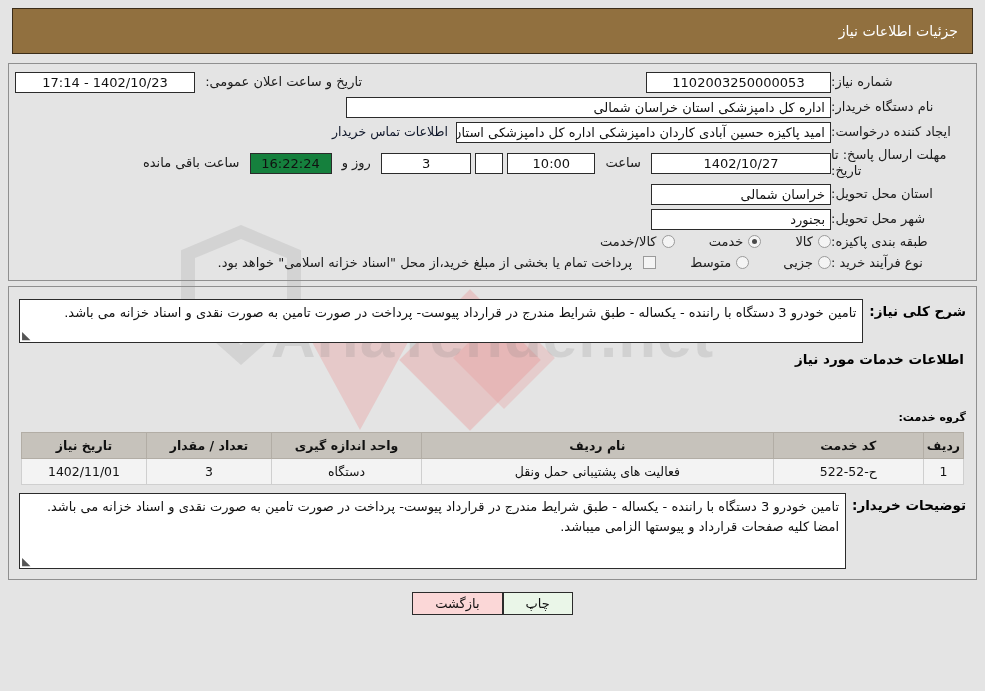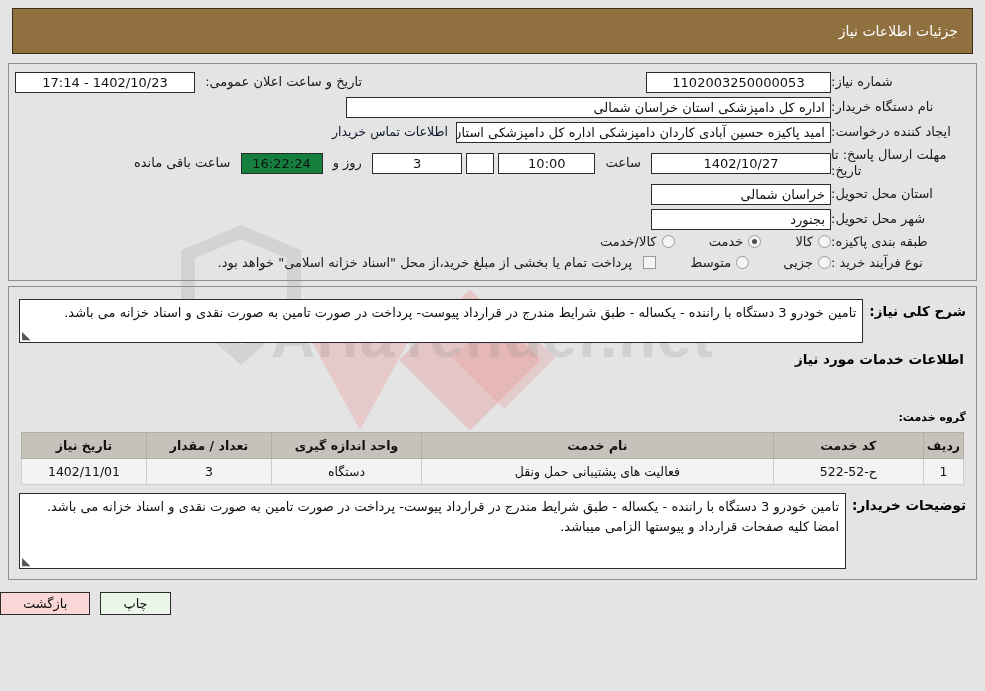--- a/index.html
+++ b/index.html
@@ -134,21 +134,21 @@
     white-space: nowrap;
     text-align: center;
   }
   .fld.yellow { background: #15803d; }
   .w-need { width: 185px; }
   .w-buyer { width: 485px; text-align: right; }
   .w-creator { width: 375px; text-align: right; }
   .w-deadline { width: 180px; }
   .w-province { width: 180px; text-align: right; }
   .w-city { width: 180px; text-align: right; }
-  .w-time { width: 97px; }
+  .w-time { width: 88px; }
   .w-days { width: 90px; }
   .w-hours { width: 82px; }
   .w-blank { width: 28px; }
   .small-lab { font-size: 13px; padding: 0 6px; }
   .link {
     color: #0f172a;
     font-size: 12.5px;
     text-decoration: none;
     padding-right: 4px;
     white-space: nowrap;
@@ -270,21 +270,21 @@
   }
   .col-radif { width: 34px; }
   .col-code { width: 150px; }
   .col-unit { width: 150px; }
   .col-qty  { width: 125px; }
   .col-date { width: 125px; }
 
   
   .btnbar {
     display: flex;
-    gap: 10px;
+    justify-content: center;
     padding: 12px 0 10px 0;
     direction: ltr;
   }
   .btn {
     border: 1px solid #2b2b2b;
     font-size: 13px;
     padding: 3px 22px;
     cursor: pointer;
     font-family: "DejaVu Sans", "Liberation Sans", sans-serif;
     color: #111;
@@ -420,21 +420,21 @@
     <div class="group-row">
       <span class="group-lab">گروه خدمت:</span>
     </div>
 
     <div class="tbl-wrap">
       <table class="data">
         <thead>
           <tr>
             <th class="col-radif">ردیف</th>
             <th class="col-code">کد خدمت</th>
-            <th>نام خدمت</th>
+            <th>نام ردیف</th>
             <th class="col-unit">واحد اندازه گیری</th>
             <th class="col-qty">تعداد / مقدار</th>
             <th class="col-date">تاریخ نیاز</th>
           </tr>
         </thead>
         <tbody>
           <tr>
             <td>1</td>
             <td>ح-52-522</td>
             <td>فعالیت های پشتیبانی حمل ونقل</td>

